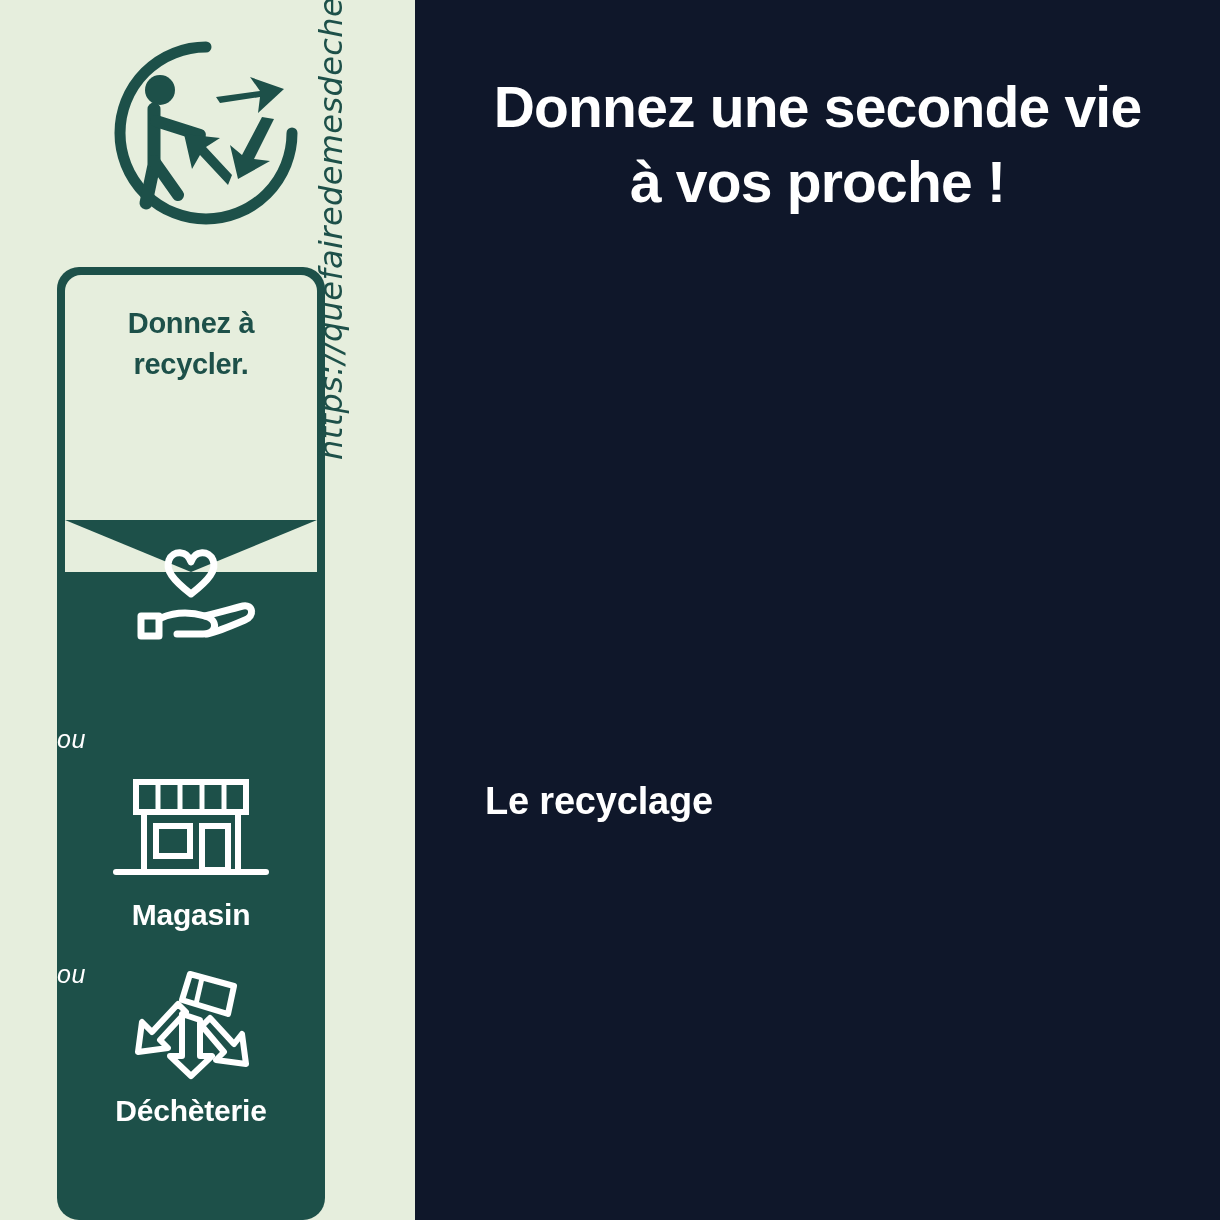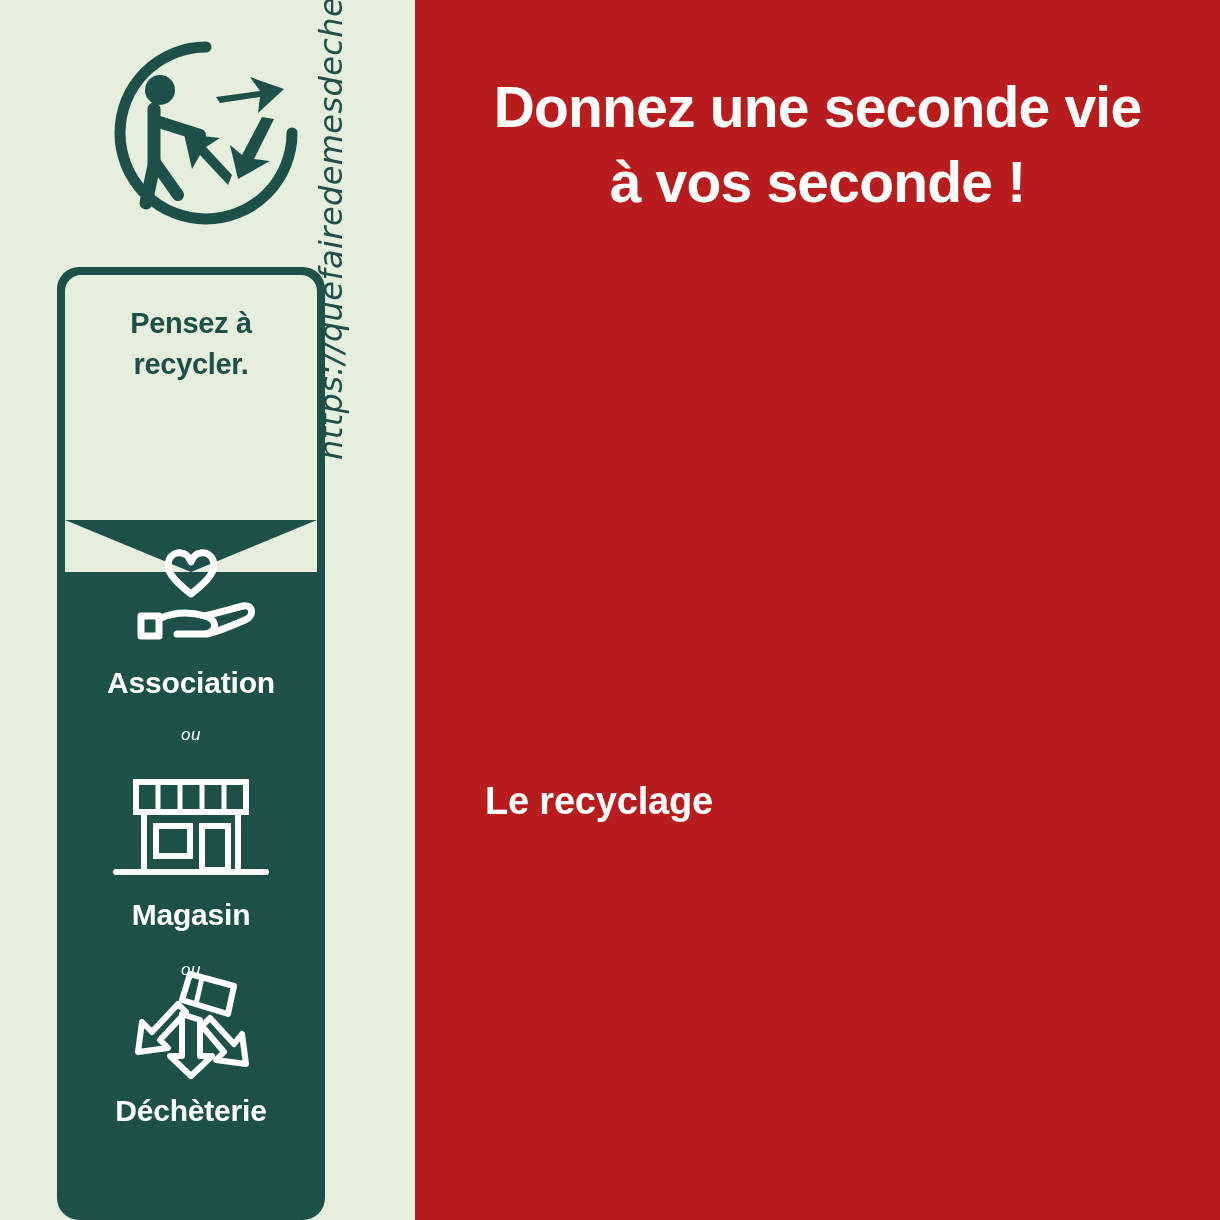--- a/index.html
+++ b/index.html
@@ -102,24 +102,23 @@
   .ribbon-label {
     font-weight: bold;
     font-size: 30px;
     letter-spacing: -0.2px;
     margin-top: 10px;
   }
   .ribbon-or {
     position: absolute;
     left: 0;
     width: 100%;
-    text-align: center;
     color: #ffffff;
     font-style: italic;
-    font-size: 17px;
+    font-size: 25px;
     letter-spacing: 0.5px;
   }
   
   .vertical-url {
     position: absolute;
     left: 312px;
     top: 460px;
     width: 620px;
     transform: rotate(-90deg);
     transform-origin: left top;
@@ -128,21 +127,21 @@
     font-style: italic;
     font-size: 32px;
     letter-spacing: 0.4px;
     white-space: nowrap;
   }
   
   .right-panel {
     position: relative;
     flex: 1 1 auto;
     height: 1220px;
-    background: #b91c1c;
+    background: #0f172a;
   }
   .headline {
     position: absolute;
     top: 70px;
     left: 0;
     width: 100%;
     padding: 0 28px;
     box-sizing: border-box;
     text-align: center;
     color: #ffffff;
@@ -196,36 +195,35 @@
         <path d="M128 62 l44 -6 -10 -14 34 12 -26 24 2 -16 -40 6 z" fill="#1d5049"></path>
         <path d="M186 84 l-20 40 16 2 -32 18 -8 -34 12 10 20 -38 z" fill="#1d5049"></path>
         <path d="M140 150 l-28 -30 -8 14 -8 -35 36 4 -14 9 26 28 z" fill="#1d5049"></path>
       </svg>
     </div>
 
     <div class="ribbon">
       <div class="ribbon-inner">
         <div class="ribbon-head">
           <div class="ribbon-head-text">
-            <div>Pensez à</div>
+            <div>Donnez à</div>
             <div>recycler.</div>
           </div>
         </div>
         <div class="ribbon-notch"></div>
 
         <div class="ribbon-item" style="top:275px;">
           <span class="icon">
             <svg width="140" height="110" viewBox="0 0 140 110" aria-hidden="true">
               <path d="M70 52 C52 38 44 28 48 18 C52 8 66 8 70 20 C74 8 88 8 92 18 C96 28 88 38 70 52 Z" fill="none" stroke="#ffffff" stroke-width="7" stroke-linejoin="round"></path>
               <path d="M20 74 L38 74 L38 94 L20 94 Z" fill="none" stroke="#ffffff" stroke-width="7" stroke-linejoin="round"></path>
               <path d="M40 76 C54 70 70 70 84 74 C98 78 96 92 82 92 L56 92" fill="none" stroke="#ffffff" stroke-width="7" stroke-linecap="round" stroke-linejoin="round"></path>
               <path d="M84 74 C100 70 114 66 122 64 C132 62 134 74 124 78 C110 84 96 90 86 92" fill="none" stroke="#ffffff" stroke-width="7" stroke-linecap="round" stroke-linejoin="round"></path>
             </svg>
           </span>
-          <div class="ribbon-label">Association</div>
         </div>
 
         <div class="ribbon-or" style="top:458px;">ou</div>
 
         <div class="ribbon-item" style="top:505px;">
           <span class="icon">
             <svg width="170" height="112" viewBox="0 0 170 112" aria-hidden="true">
 
               <rect x="30" y="10" width="110" height="30" fill="none" stroke="#ffffff" stroke-width="6"></rect>
               <line x1="52" y1="10" x2="52" y2="40" stroke="#ffffff" stroke-width="5"></line>
@@ -265,21 +263,21 @@
         </div>
       </div>
     </div>
 
     <div class="vertical-url">https://quefairedemesdechets.fr</div>
   </div>
 
   <div class="right-panel">
     <div class="headline">
       <div>Donnez une seconde vie</div>
-      <div>à vos seconde !</div>
+      <div>à vos proche !</div>
     </div>
 
     <div class="section don">
     </div>
 
     <div class="section recyclage">
       <div class="section-title">Le recyclage</div>
     </div>
   </div>
 

